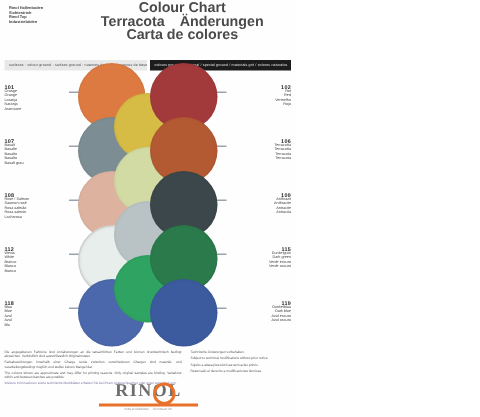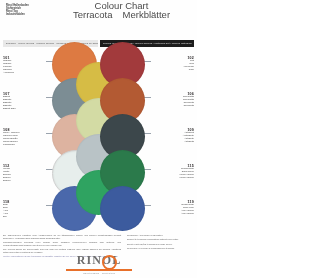--- a/index.html
+++ b/index.html
@@ -26,21 +26,21 @@
   .brandblock{
     position:absolute;left:6px;top:5px;z-index:3;
     font-size:2.6px;line-height:2.9px;font-weight:bold;color:#3b3b3b;
   }
   .brandblock div{white-space:nowrap;}
   .titles{
     position:absolute;right:3px;top:1px;z-index:2;
     text-align:center;width:145px;
   }
   .t-line{
-    font-size:9.5px;line-height:9.2px;font-weight:normal;
+    font-size:9.5px;line-height:9.2px;font-weight:bold;
     color:#4a4a4a;white-space:nowrap;
     text-shadow:0 0 1px #ffffff;
   }
   .t-row{display:flex;justify-content:center;gap:10px;}
 
   
   .bands{position:absolute;left:3px;top:40px;width:191px;height:7px;display:flex;gap:2px;}
   .band{height:7px;display:flex;align-items:center;overflow:hidden;}
   .band.light{background:#e8e8e8;width:95px;}
   .band.dark{background:#1c1c1c;width:94px;}
@@ -117,22 +117,23 @@
       <div>Rinol Hallenboden</div>
       <div>Sichtestrich</div>
       <div>Rinol Top</div>
       <div>Industrieböden</div>
     </div>
 
     <div class="titles">
       <div class="t-line">Colour Chart</div>
       <div class="t-row">
         <div class="t-line">Terracota</div>
-        <div class="t-line">Merkblätter</div>
+        <div class="t-line">Änderungen</div>
       </div>
+      <div class="t-line">Carta de colores</div>
     </div>
   </div>
 
   <div class="bands">
     <div class="band light">
       <span>surfaces · colour ground · surface ground · nuances de base · nuances de base</span>
     </div>
     <div class="band dark">
       <span>colours per group, natural / special ground / materials grit / colores naturales</span>
     </div>

